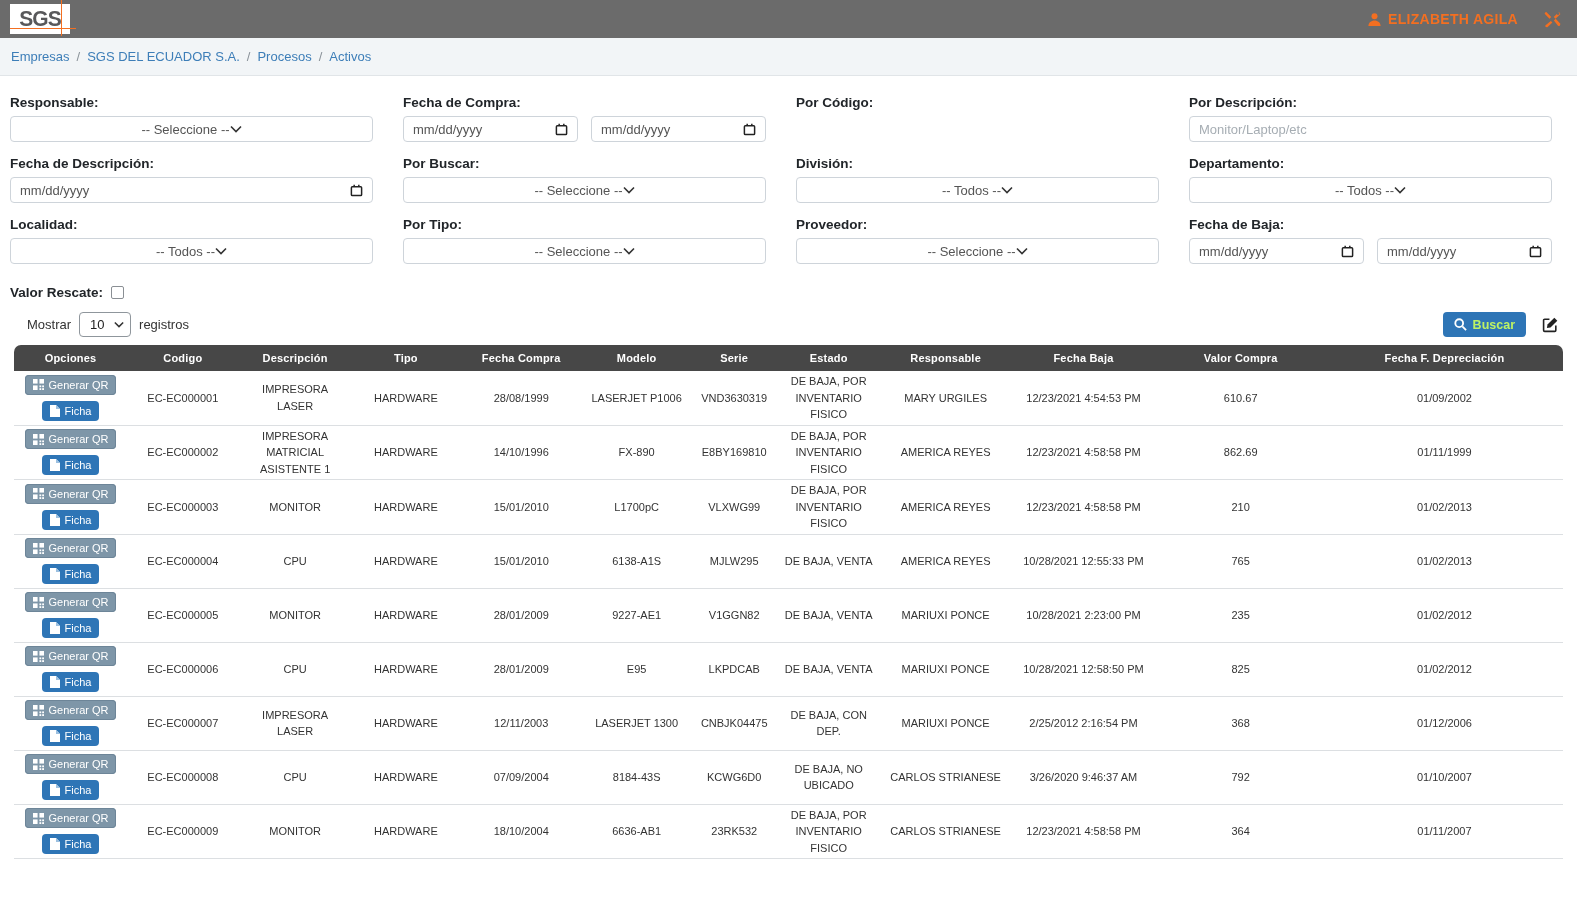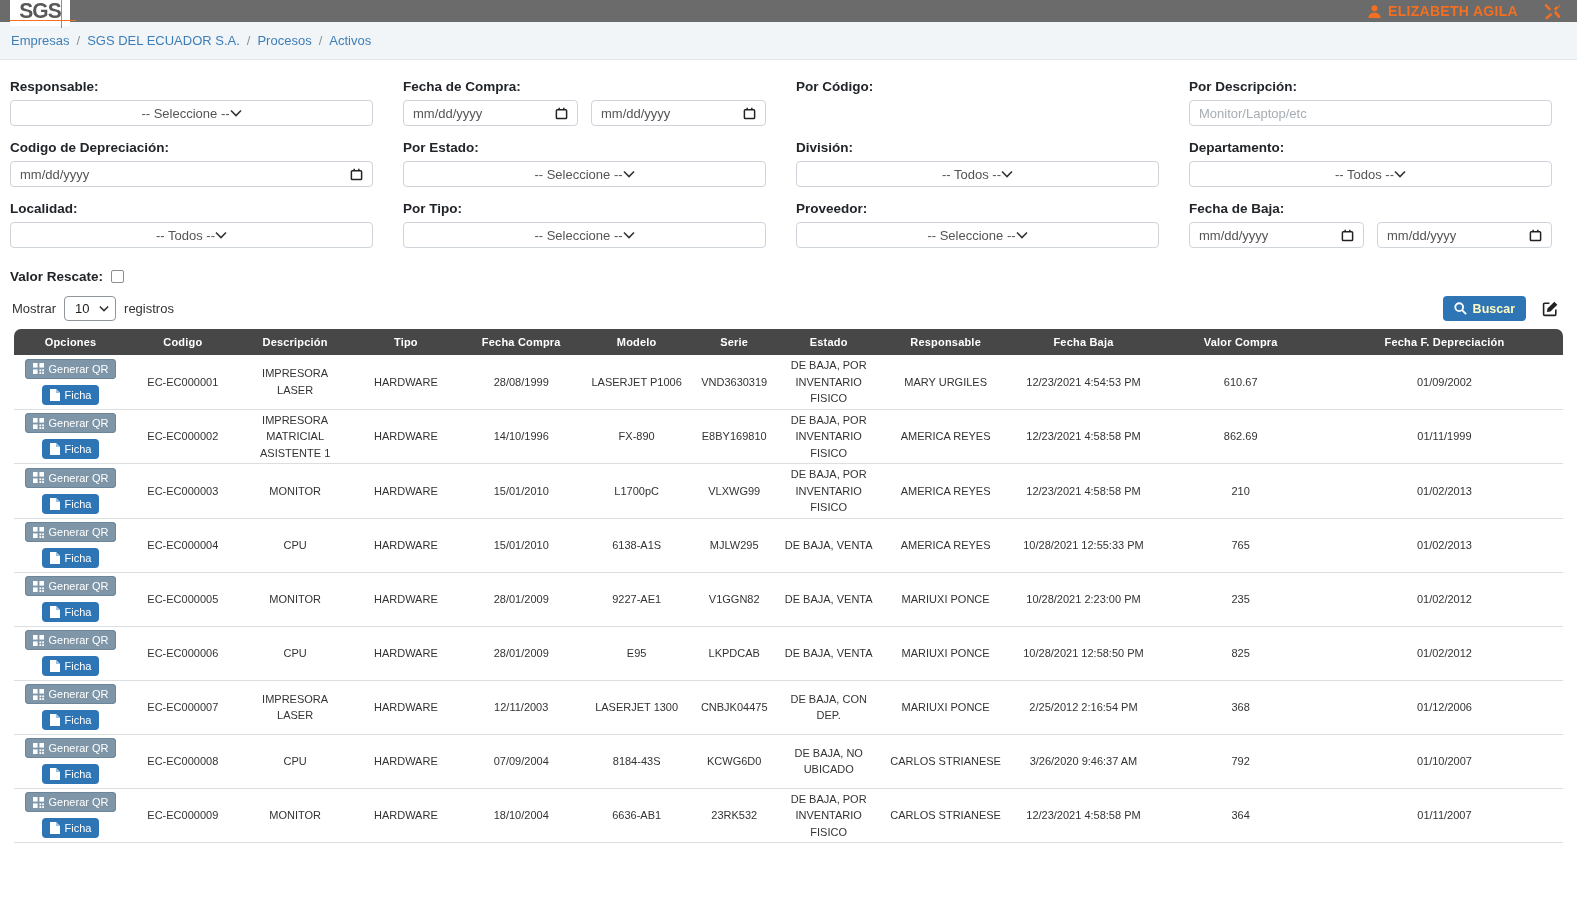--- a/index.html
+++ b/index.html
@@ -1,20 +1,20 @@
 <!DOCTYPE html>
 <html><head>
 <meta charset="utf-8">
 <style>
   * { box-sizing: border-box; margin: 0; padding: 0; }
   html,body { width:1577px; height:900px; overflow:hidden; background:#fff;
     font-family:"Liberation Sans", sans-serif; color:#333; }
 
   
-  .topbar { height:22px; background:#6b6b6b; display:flex; align-items:center;
+  .topbar { height:38px; background:#6b6b6b; display:flex; align-items:center;
     justify-content:space-between; padding:0 16px 0 10px; }
   .logo-box { position:relative; width:60px; height:30px; background:#fff;
     display:flex; align-items:center; justify-content:center; overflow:visible; }
   .logo-text { font-weight:bold; font-size:21px; color:#58585a; letter-spacing:-1px;
     transform:scaleY(1.05); }
   .logo-box::before { content:""; position:absolute; top:-4px; bottom:-2px; right:8px;
     width:1px; background:#f36f21; }
   .logo-box::after { content:""; position:absolute; left:0; right:-6px; bottom:5px;
     height:1px; background:#f36f21; }
   .user-area { display:flex; align-items:center; gap:26px; }
@@ -42,27 +42,27 @@
   input.ctrl::placeholder { color:#a6adb3; opacity:1; }
   .pair { display:flex; gap:13px; }
   .pair > * { flex:1; min-width:0; }
   .check-row { display:flex; align-items:center; gap:8px; margin-top:14px; }
   .checkbox { width:13px; height:13px; border:1px solid #8a8f94; border-radius:2px;
     background:#fff; cursor:pointer; }
 
   
   .list-toolbar { display:flex; align-items:center; justify-content:space-between;
     padding:12px 18px 8px 12px; }
-  .show-group { display:flex; align-items:center; gap:8px; font-size:13px; color:#333; }
+  .show-group { display:flex; align-items:center; gap:8px; font-size:13px; color:#333;margin-left:15px; }
   .mini-select { width:52px; height:25px; border:1px solid #8f969c; border-radius:4px;
     display:flex; align-items:center; justify-content:space-between; padding:0 6px 0 10px;
     font-size:13px; color:#222; cursor:pointer; background:#fff; }
   .right-actions { display:flex; align-items:center; gap:16px; }
   .btn-buscar { display:inline-flex; align-items:center; gap:6px; background:#2e75b6;
-    color:#fef9c3; border:none; border-radius:4px; height:25px; padding:0 11px;
+    color:#bef264; border:none; border-radius:4px; height:25px; padding:0 11px;
     font-size:12.5px; font-weight:bold; font-family:inherit; cursor:pointer; }
   .edit-link { display:flex; align-items:center; cursor:pointer; }
 
   
   .table-wrap { margin:0 14px; }
   table { width:100%; border-collapse:collapse; table-layout:fixed; }
   thead th { background:#474747; color:#fff; font-size:11px; font-weight:bold;
     height:26px; letter-spacing:0.2px; }
   thead th:first-child { border-top-left-radius:7px; }
   thead th:last-child { border-top-right-radius:7px; }
@@ -148,32 +148,32 @@
     </div>
     <div class="fgroup">
       <span class="flabel">Por Código:</span>
     </div>
 
     <div class="fgroup">
       <span class="flabel">Por Descripción:</span>
       <input class="ctrl" type="text" placeholder="Monitor/Laptop/etc" style="">
     </div>
     <div class="fgroup">
-      <span class="flabel">Codigo de Depreciación:</span>
+      <span class="flabel">Fecha de Descripción:</span>
       <div class="ctrl datebox">
         <span>mm/dd/yyyy</span>
         <svg width="13" height="13" viewBox="0 0 14 14" fill="none" stroke="#222" stroke-width="1.6">
             <rect x="1.5" y="3" width="11" height="9.5" rx="1"></rect>
             <line x1="4.5" y1="0.8" x2="4.5" y2="3"></line>
             <line x1="9.5" y1="0.8" x2="9.5" y2="3"></line>
           </svg>
       </div>
     </div>
     <div class="fgroup">
-      <span class="flabel">Por Estado:</span>
+      <span class="flabel">Por Buscar:</span>
       <div class="ctrl selectbox">
         <span>-- Seleccione --</span>
         <svg width="12" height="8" viewBox="0 0 12 8" fill="none" stroke="#333" stroke-width="1.6">
             <polyline points="1,1.5 6,6.5 11,1.5"></polyline>
           </svg>
       </div>
     </div>
 
     <div class="fgroup">
       <span class="flabel">División:</span>

